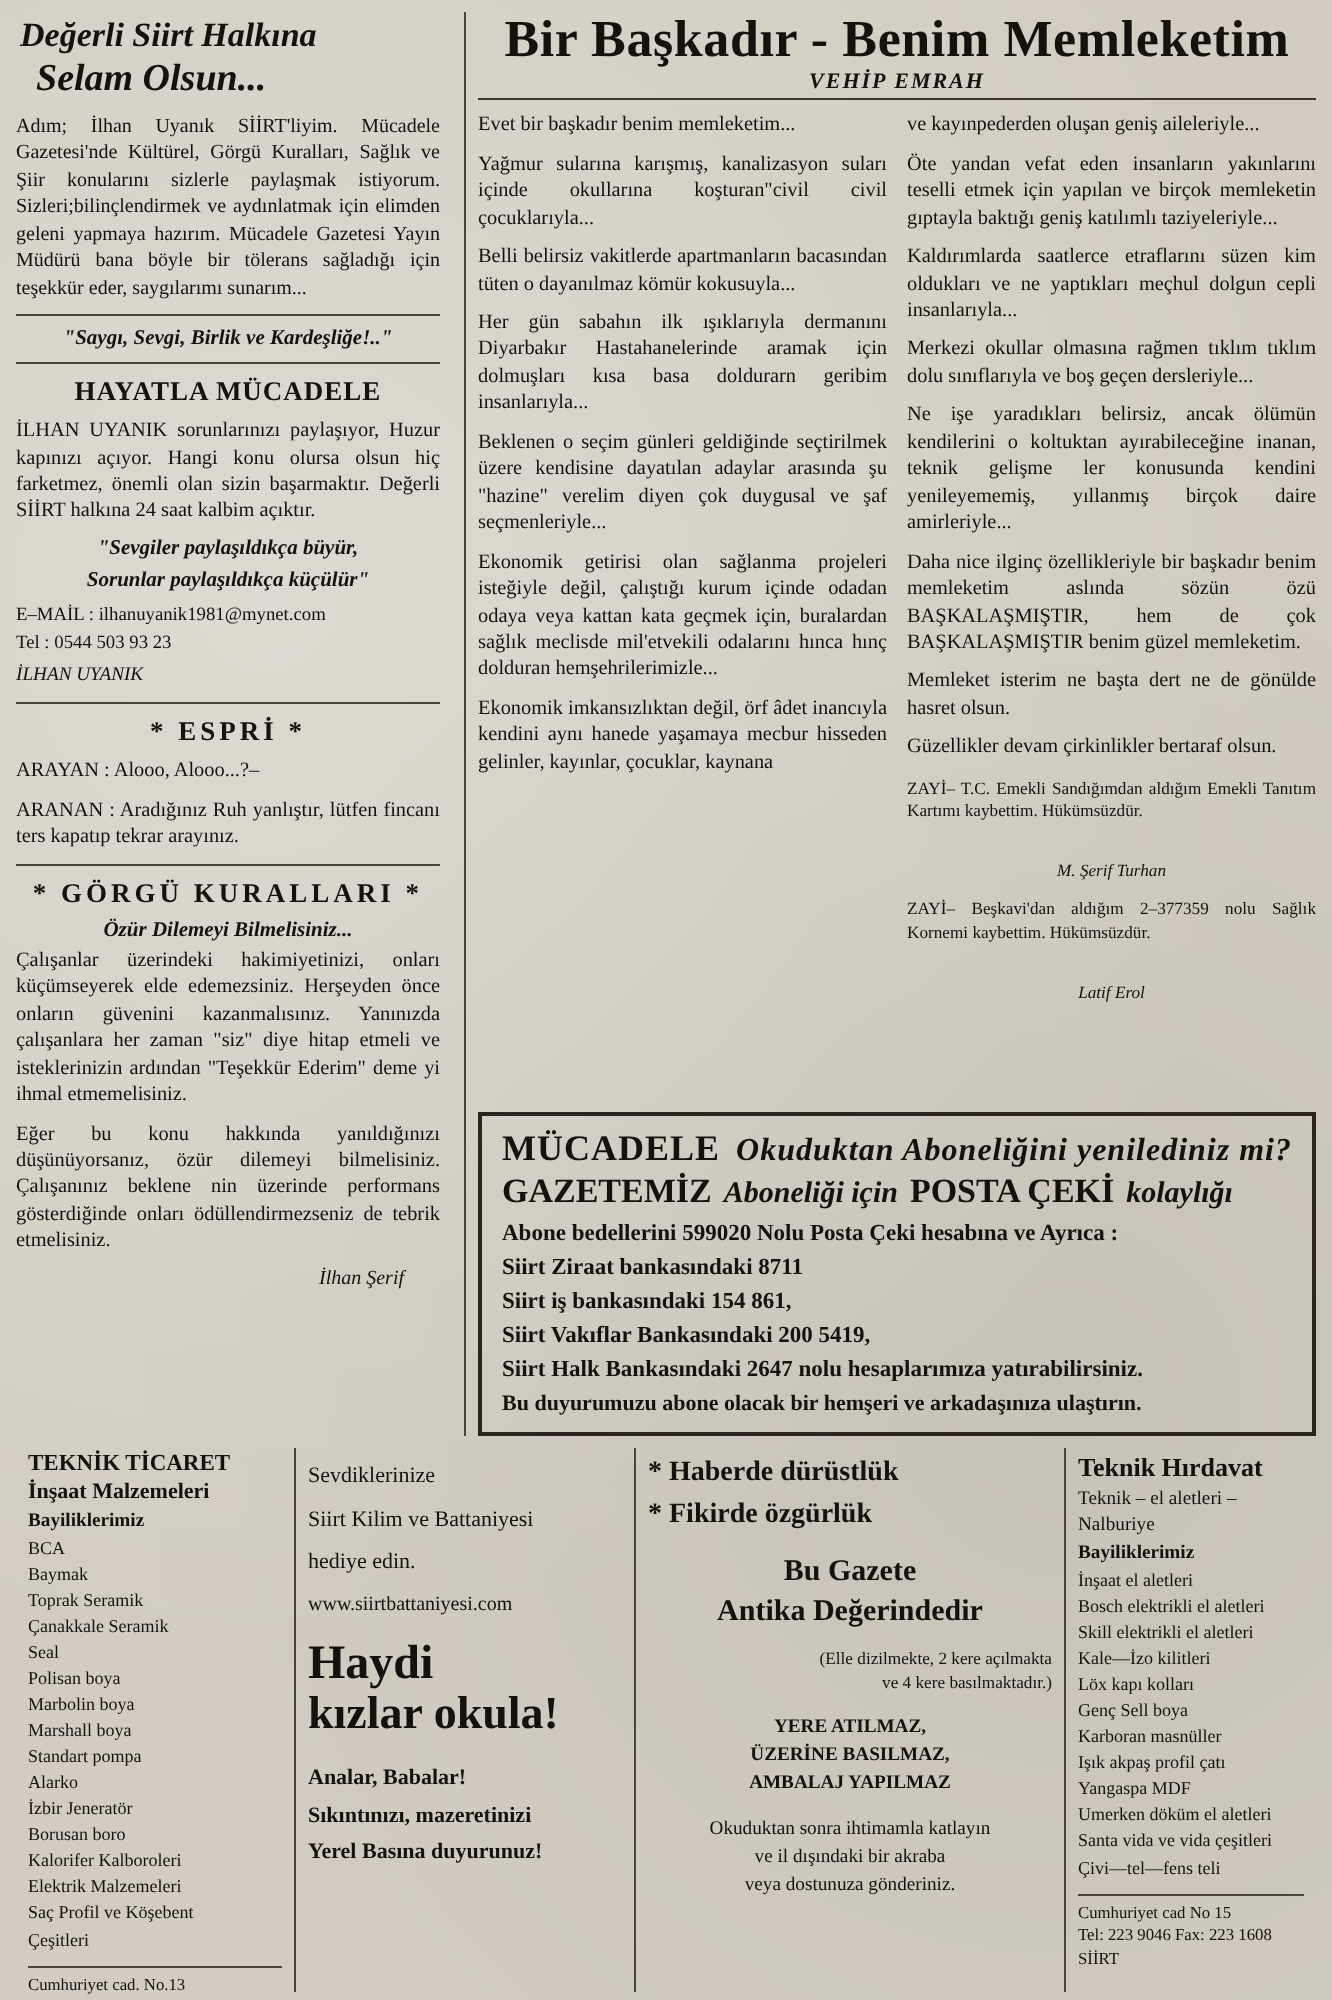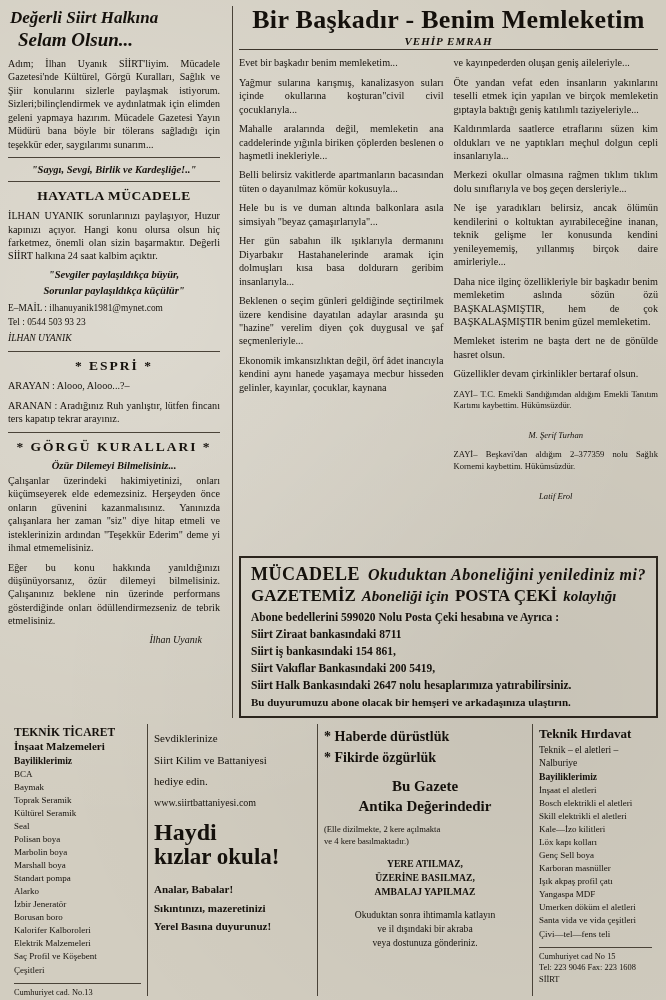--- a/index.html
+++ b/index.html
@@ -164,21 +164,21 @@
   .b2 .txt{font-size:11px;line-height:1.6;margin-top:4px;}
   .b2 .url{font-size:10px;margin-top:6px;}
   .b2 .big{
     font-weight:bold;font-size:24px;line-height:1.05;margin-top:12px;
     font-family:"Liberation Serif",serif;
   }
   .b2 .big2{font-weight:bold;font-size:23px;line-height:1.05;}
   .b2 .small2{font-size:11px;font-weight:bold;margin-top:12px;line-height:1.5;}
   .b3 .hl{font-weight:bold;font-size:14px;line-height:1.5;}
   .b3 .hl2{font-weight:bold;font-size:15px;line-height:1.35;margin-top:8px;text-align:center;}
-  .b3 .paren{font-size:8.6px;text-align:left;margin-top:6px;line-height:1.4;}
+  .b3 .paren{font-size:8.6px;text-align:right;margin-top:6px;line-height:1.4;}
   .b3 .caps{font-size:9.6px;text-align:center;margin-top:10px;line-height:1.5;font-weight:bold;}
   .b3 .tail{font-size:9.6px;text-align:center;margin-top:8px;line-height:1.45;}
   .b4 .title{font-weight:bold;font-size:13px;}
   .b4 .sub{font-size:9.6px;margin-top:2px;}
   .ital{font-style:italic;}
 </style>
 </head>
 <body>
 
 <div class="page">
@@ -209,38 +209,37 @@
       </div>
       <hr class="rule">
       <div class="sec-head stars">* ESPRİ *</div>
       <p>ARAYAN : Alooo, Alooo...?–</p>
       <p>ARANAN : Aradığınız Ruh yanlıştır, lütfen fincanı ters kapatıp tekrar arayınız.</p>
       <hr class="rule">
       <div class="sec-head stars">* GÖRGÜ KURALLARI *</div>
       <div class="sub-ital">Özür Dilemeyi Bilmelisiniz...</div>
       <p>Çalışanlar üzerindeki hakimiyetinizi, onları küçümseyerek elde edemezsiniz. Herşeyden önce onların güvenini kazanmalısınız. Yanınızda çalışanlara her zaman "siz" diye hitap etmeli ve isteklerinizin ardından "Teşekkür Ederim" deme yi ihmal etmemelisiniz.</p>
       <p>Eğer bu konu hakkında yanıldığınızı düşünüyorsanız, özür dilemeyi bilmelisiniz. Çalışanınız beklene nin üzerinde performans gösterdiğinde onları ödüllendirmezseniz de tebrik etmelisiniz.</p>
-      <div class="sign">İlhan Uyanık</div>
+      <div class="sign">İlhan Şerif</div>
     </div>
 
     <div class="vrule"></div>
 
     <div class="colBC">
       <div class="masthead">Bir Başkadır - Benim Memleketim</div>
       <div class="byline">VEHİP EMRAH</div>
 
       <div class="twocol">
         <div class="c">
           <p>Evet bir başkadır benim memleketim...</p>
           <p>Yağmur sularına karışmış, kanalizasyon suları içinde okullarına koşturan"civil civil çocuklarıyla...</p>
-          <p>Mahalle aralarında değil, memleketin ana caddelerinde yığınla biriken çöplerden beslenen o haşmetli inekleriyle...</p>
           <p>Belli belirsiz vakitlerde apartmanların bacasından tüten o dayanılmaz kömür kokusuyla...</p>
-          <p>Hele bu is ve duman altında balkonlara asıla simsiyah "beyaz çamaşırlarıyla"...</p>
           <p>Her gün sabahın ilk ışıklarıyla dermanını Diyarbakır Hastahanelerinde aramak için dolmuşları kısa basa doldurarn geribim insanlarıyla...</p>
           <p>Beklenen o seçim günleri geldiğinde seçtirilmek üzere kendisine dayatılan adaylar arasında şu "hazine" verelim diyen çok duygusal ve şaf seçmenleriyle...</p>
+          <p>Ekonomik getirisi olan sağlanma projeleri isteğiyle değil, çalıştığı kurum içinde odadan odaya veya kattan kata geçmek için, buralardan sağlık meclisde mil'etvekili odalarını hınca hınç dolduran hemşehrilerimizle...</p>
           <p>Ekonomik imkansızlıktan değil, örf âdet inancıyla kendini aynı hanede yaşamaya mecbur hisseden gelinler, kayınlar, çocuklar, kaynana</p>
         </div>
         <div class="c">
           <p>ve kayınpederden oluşan geniş aileleriyle...</p>
           <p>Öte yandan vefat eden insanların yakınlarını teselli etmek için yapılan ve birçok memleketin gıptayla baktığı geniş katılımlı taziyeleriyle...</p>
           <p>Kaldırımlarda saatlerce etraflarını süzen kim oldukları ve ne yaptıkları meçhul dolgun cepli insanlarıyla...</p>
           <p>Merkezi okullar olmasına rağmen tıklım tıklım dolu sınıflarıyla ve boş geçen dersleriyle...</p>
           <p>Ne işe yaradıkları belirsiz, ancak ölümün kendilerini o koltuktan ayırabileceğine inanan, teknik gelişme ler konusunda kendini yenileyememiş, yıllanmış birçok daire amirleriyle...</p>
           <p>Daha nice ilginç özellikleriyle bir başkadır benim memleketim aslında sözün özü BAŞKALAŞMIŞTIR, hem de çok BAŞKALAŞMIŞTIR benim güzel memleketim.</p>
           <p>Memleket isterim ne başta dert ne de gönülde hasret olsun.</p>
@@ -281,21 +280,21 @@
   <div class="bottom">
 
     <div class="bcol b1">
       <div class="b-head">TEKNİK TİCARET</div>
       <div class="b-head2">İnşaat Malzemeleri</div>
       <div class="b-sub">Bayiliklerimiz</div>
       <div class="b-list">
         <div>BCA</div>
         <div>Baymak</div>
         <div>Toprak Seramik</div>
-        <div>Kültürel Seramik</div>
+        <div>Çanakkale Seramik</div>
         <div>Seal</div>
         <div>Polisan boya</div>
         <div>Marbolin boya</div>
         <div>Marshall boya</div>
         <div>Standart pompa</div>
         <div>Alarko</div>
         <div>İzbir Jeneratör</div>
         <div>Borusan boro</div>
         <div>Kalorifer Kalboroleri</div>
         <div>Elektrik Malzemeleri</div>

